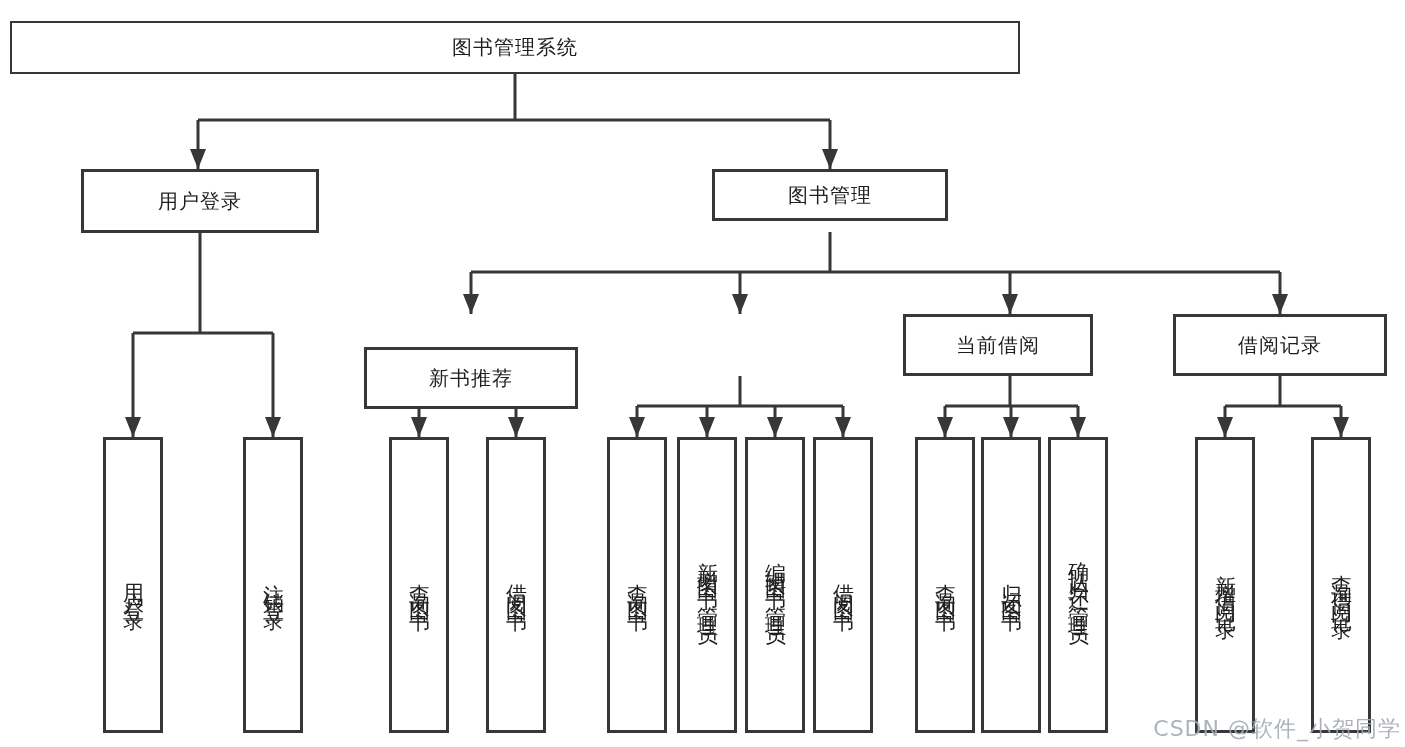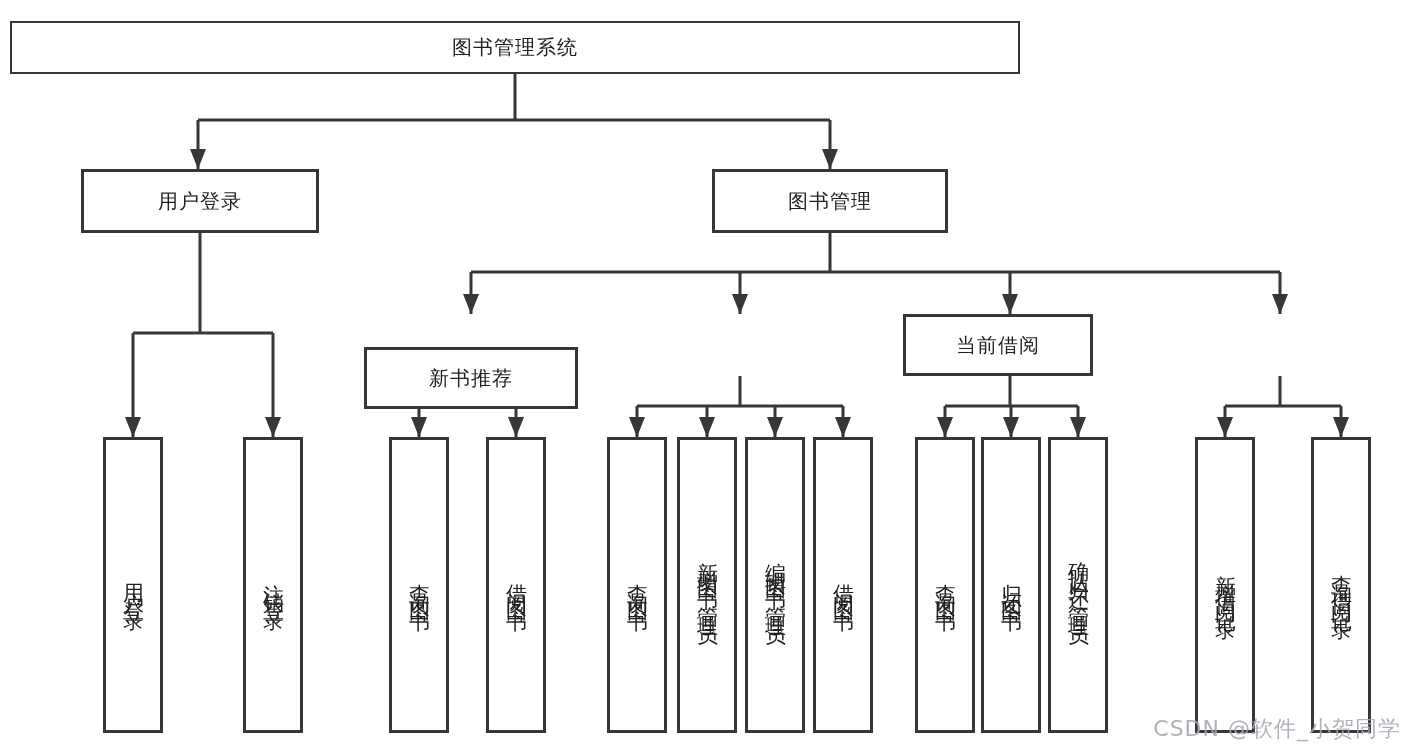--- a/index.html
+++ b/index.html
@@ -107,29 +107,32 @@
     <path d="M1341,406 V437" fill="none" stroke="#373737" stroke-width="3" marker-end="url(#arw)"></path>
   </svg>
 
   <div class="node hbox root" style="left:10px; top:21px; width:1010px; height:53px;">
     <span>图书管理系统</span>
   </div>
 
   <div class="node hbox" style="left:81px; top:169px; width:238px; height:64px;">
     <span>用户登录</span>
   </div>
-  <div class="node hbox" style="left:712px; top:169px; width:236px; height:64px;">
+  <div class="node hbox" style="left:712px; top:169px; width:236px; height:52px;">
     <span>图书管理</span>
   </div>
 
   <div class="node hbox" style="left:364px; top:314px; width:214px; height:62px;margin-top:33px;">
     <span>新书推荐</span>
   </div>
   <div class="node hbox" style="left:903px; top:314px; width:190px; height:62px;">
     <span>当前借阅</span>
+  </div>
+  <div class="node hbox" style="left:1173px; top:314px; width:214px; height:62px;">
+    <span>借阅记录</span>
   </div>
 
   <div class="node vbox" style="left:103px; top:437px; width:60px; height:296px;">
     <span>用户登录</span>
   </div>
   <div class="node vbox" style="left:243px; top:437px; width:60px; height:296px;">
     <span>注销登录</span>
   </div>
 
   <div class="node vbox" style="left:389px; top:437px; width:60px; height:296px;">

